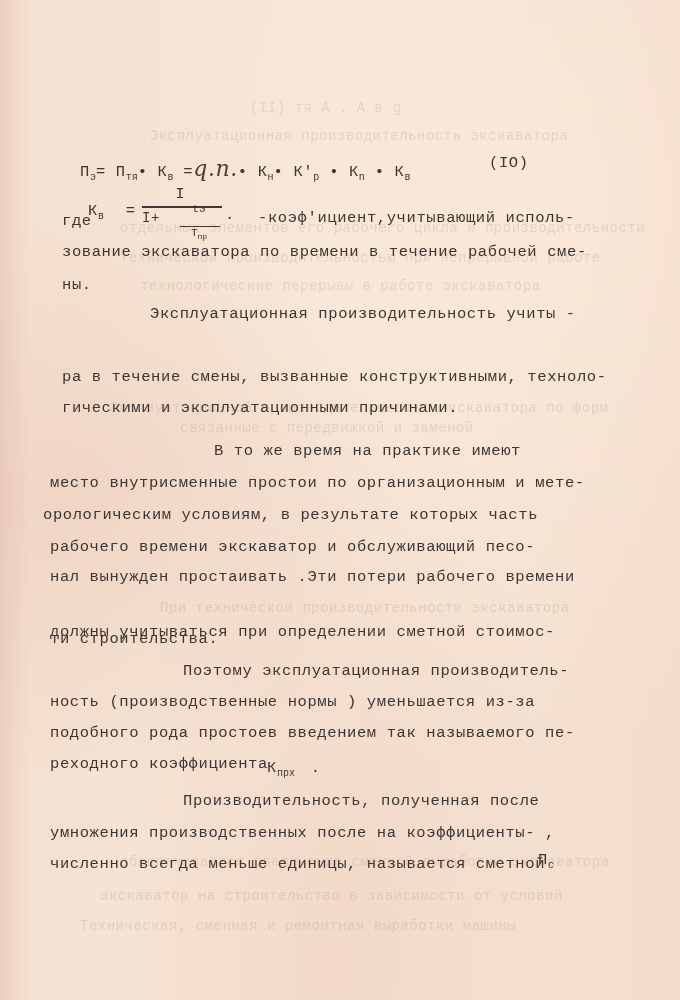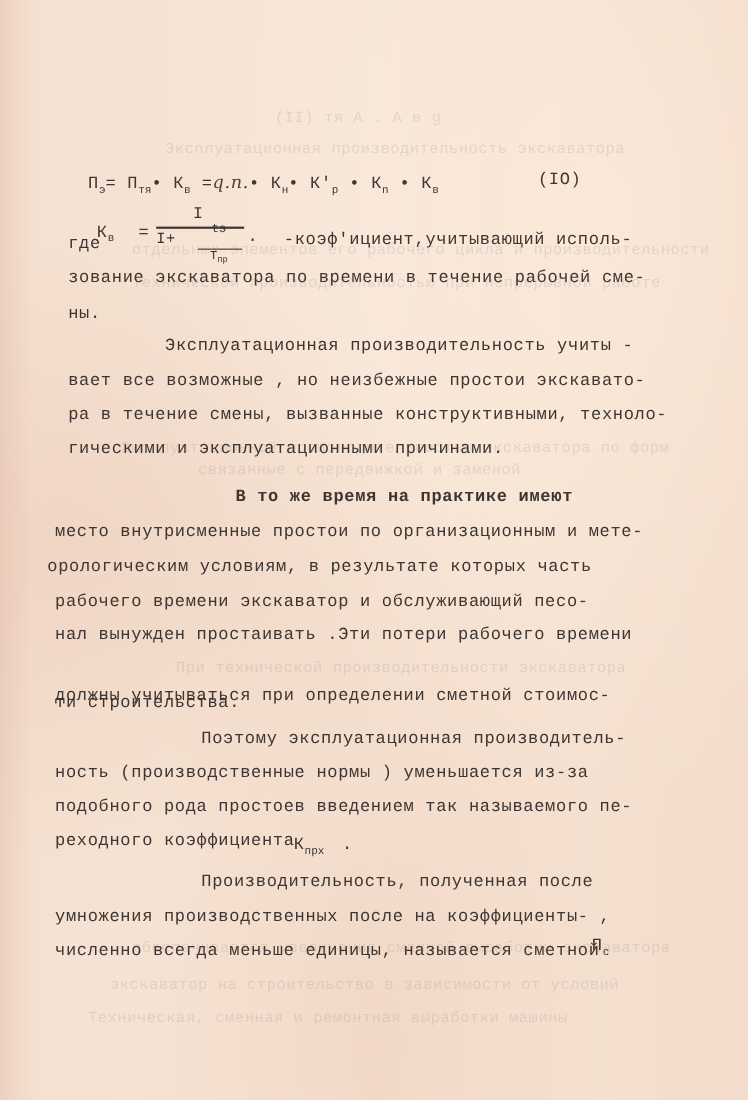--- a/index.html
+++ b/index.html
@@ -20,36 +20,37 @@
   }
   .ghost {
     position: absolute; color: rgba(120,110,110,0.16);
     font-size: 14px; white-space: nowrap; letter-spacing: 0.5px;
   }
   .line {
     position: absolute; white-space: nowrap;
     font-size: 15.5px; letter-spacing: 0.6px; color: #3d3632;
   }
   sub.s { font-size: 10px; vertical-align: -4px; letter-spacing: 0; }
-  .hand { font-family: "DejaVu Serif", serif; font-style: italic; font-size: 16px; color: #4a403a; }
+  .hand { font-family: "DejaVu Serif", serif; font-style: italic; font-size: 22px; color: #4a403a; }
   .frac {
     position: absolute; text-align: center; font-size: 15px;
   }
   .bar { position: absolute; height: 1.5px; background: #3d3632; }
   .small { font-size: 11px; }
 </style>
 </head>
 <body>
 
 <div class="page">
 
   <div class="ghost" style="left:250px;top:100px;">(II)            тя  А  .  А  в  g</div>
   <div class="ghost" style="left:150px;top:128px;">Эксплуатационная  производительность  экскаватора</div>
   <div class="ghost" style="left:120px;top:220px;">отдельных элементов его рабочего цикла и производительности</div>
   <div class="ghost" style="left:120px;top:250px;">технической производительностью при непрерывной работе</div>
+  <div class="ghost" style="left:140px;top:278px;">технологические перерывы  в работе экскаватора</div>
   <div class="ghost" style="left:180px;top:420px;">связанные с передвижкой и заменой</div>
   <div class="ghost" style="left:160px;top:600px;">При технической производительности экскаватора</div>
   <div class="ghost" style="left:110px;top:400px;">Эксплуатационной производительностью экскаватора по форм</div>
   <div class="ghost" style="left:120px;top:830px;margin-top:24px;">обеспечивается увеличение сменной выработки экскаватора</div>
   <div class="ghost" style="left:100px;top:888px;">экскаватор на строительство  в зависимости от условий</div>
   <div class="ghost" style="left:80px;top:918px;">Техническая, сменная и ремонтная  выработки  машины</div>
 
   <div class="line" style="left:80px;top:156px;">
     <span>П</span><sub class="s">э</sub><span>=</span>
     <span>П</span><sub class="s">тя</sub><span>•</span>
@@ -77,25 +78,24 @@
   <div class="frac small" style="left:186px;top:227px;width:26px;">
     <span>Т</span><sub style="font-size:8px;">пр</sub>
   </div>
   <div class="line" style="left:225px;top:206px;">.</div>
   <div class="line" style="left:258px;top:209px;">-коэф'ициент,учитывающий исполь-</div>
 
   <div class="line" style="left:62px;top:243px;">зование  экскаватора по времени в течение рабочей сме-</div>
   <div class="line" style="left:62px;top:276px;">ны.</div>
 
   <div class="line" style="left:150px;top:305px;">Эксплуатационная производительность  учиты -</div>
-  <div class="line" style="left:62px;top:337px;">вает  все возможные  , но неизбежные  простои экскавато-</div>
   <div class="line" style="left:62px;top:368px;">ра в течение смены, вызванные конструктивными, техноло-</div>
   <div class="line" style="left:62px;top:399px;">гическими  и эксплуатационными причинами.</div>
 
-  <div class="line" style="left:214px;top:442px;font-weight:bold;">В то же время  на практике имеют</div>
+  <div class="line" style="left:214px;top:442px;">В то же время  на практике имеют</div>
   <div class="line" style="left:50px;top:474px;">место  внутрисменные  простои по организационным и мете-</div>
   <div class="line" style="left:50px;top:538px;">рабочего  времени экскаватор  и обслуживающий  песо-</div>
   <div class="line" style="left:43px;top:506px;">орологическим  условиям, в результате которых  часть</div>
   <div class="line" style="left:50px;top:568px;">нал вынужден простаивать .Эти потери рабочего времени</div>
   <div class="line" style="left:50px;top:599px;margin-top:24px;">должны учитываться  при определении сметной  стоимос-</div>
   <div class="line" style="left:50px;top:630px;font-family:Liberation Mono, monospace;">ти строительства.</div>
 
   <div class="line" style="left:183px;top:662px;">Поэтому  эксплуатационная производитель-</div>
   <div class="line" style="left:50px;top:693px;">ность (производственные нормы ) уменьшается из-за</div>
   <div class="line" style="left:50px;top:724px;">подобного рода простоев введением так называемого пе-</div>

